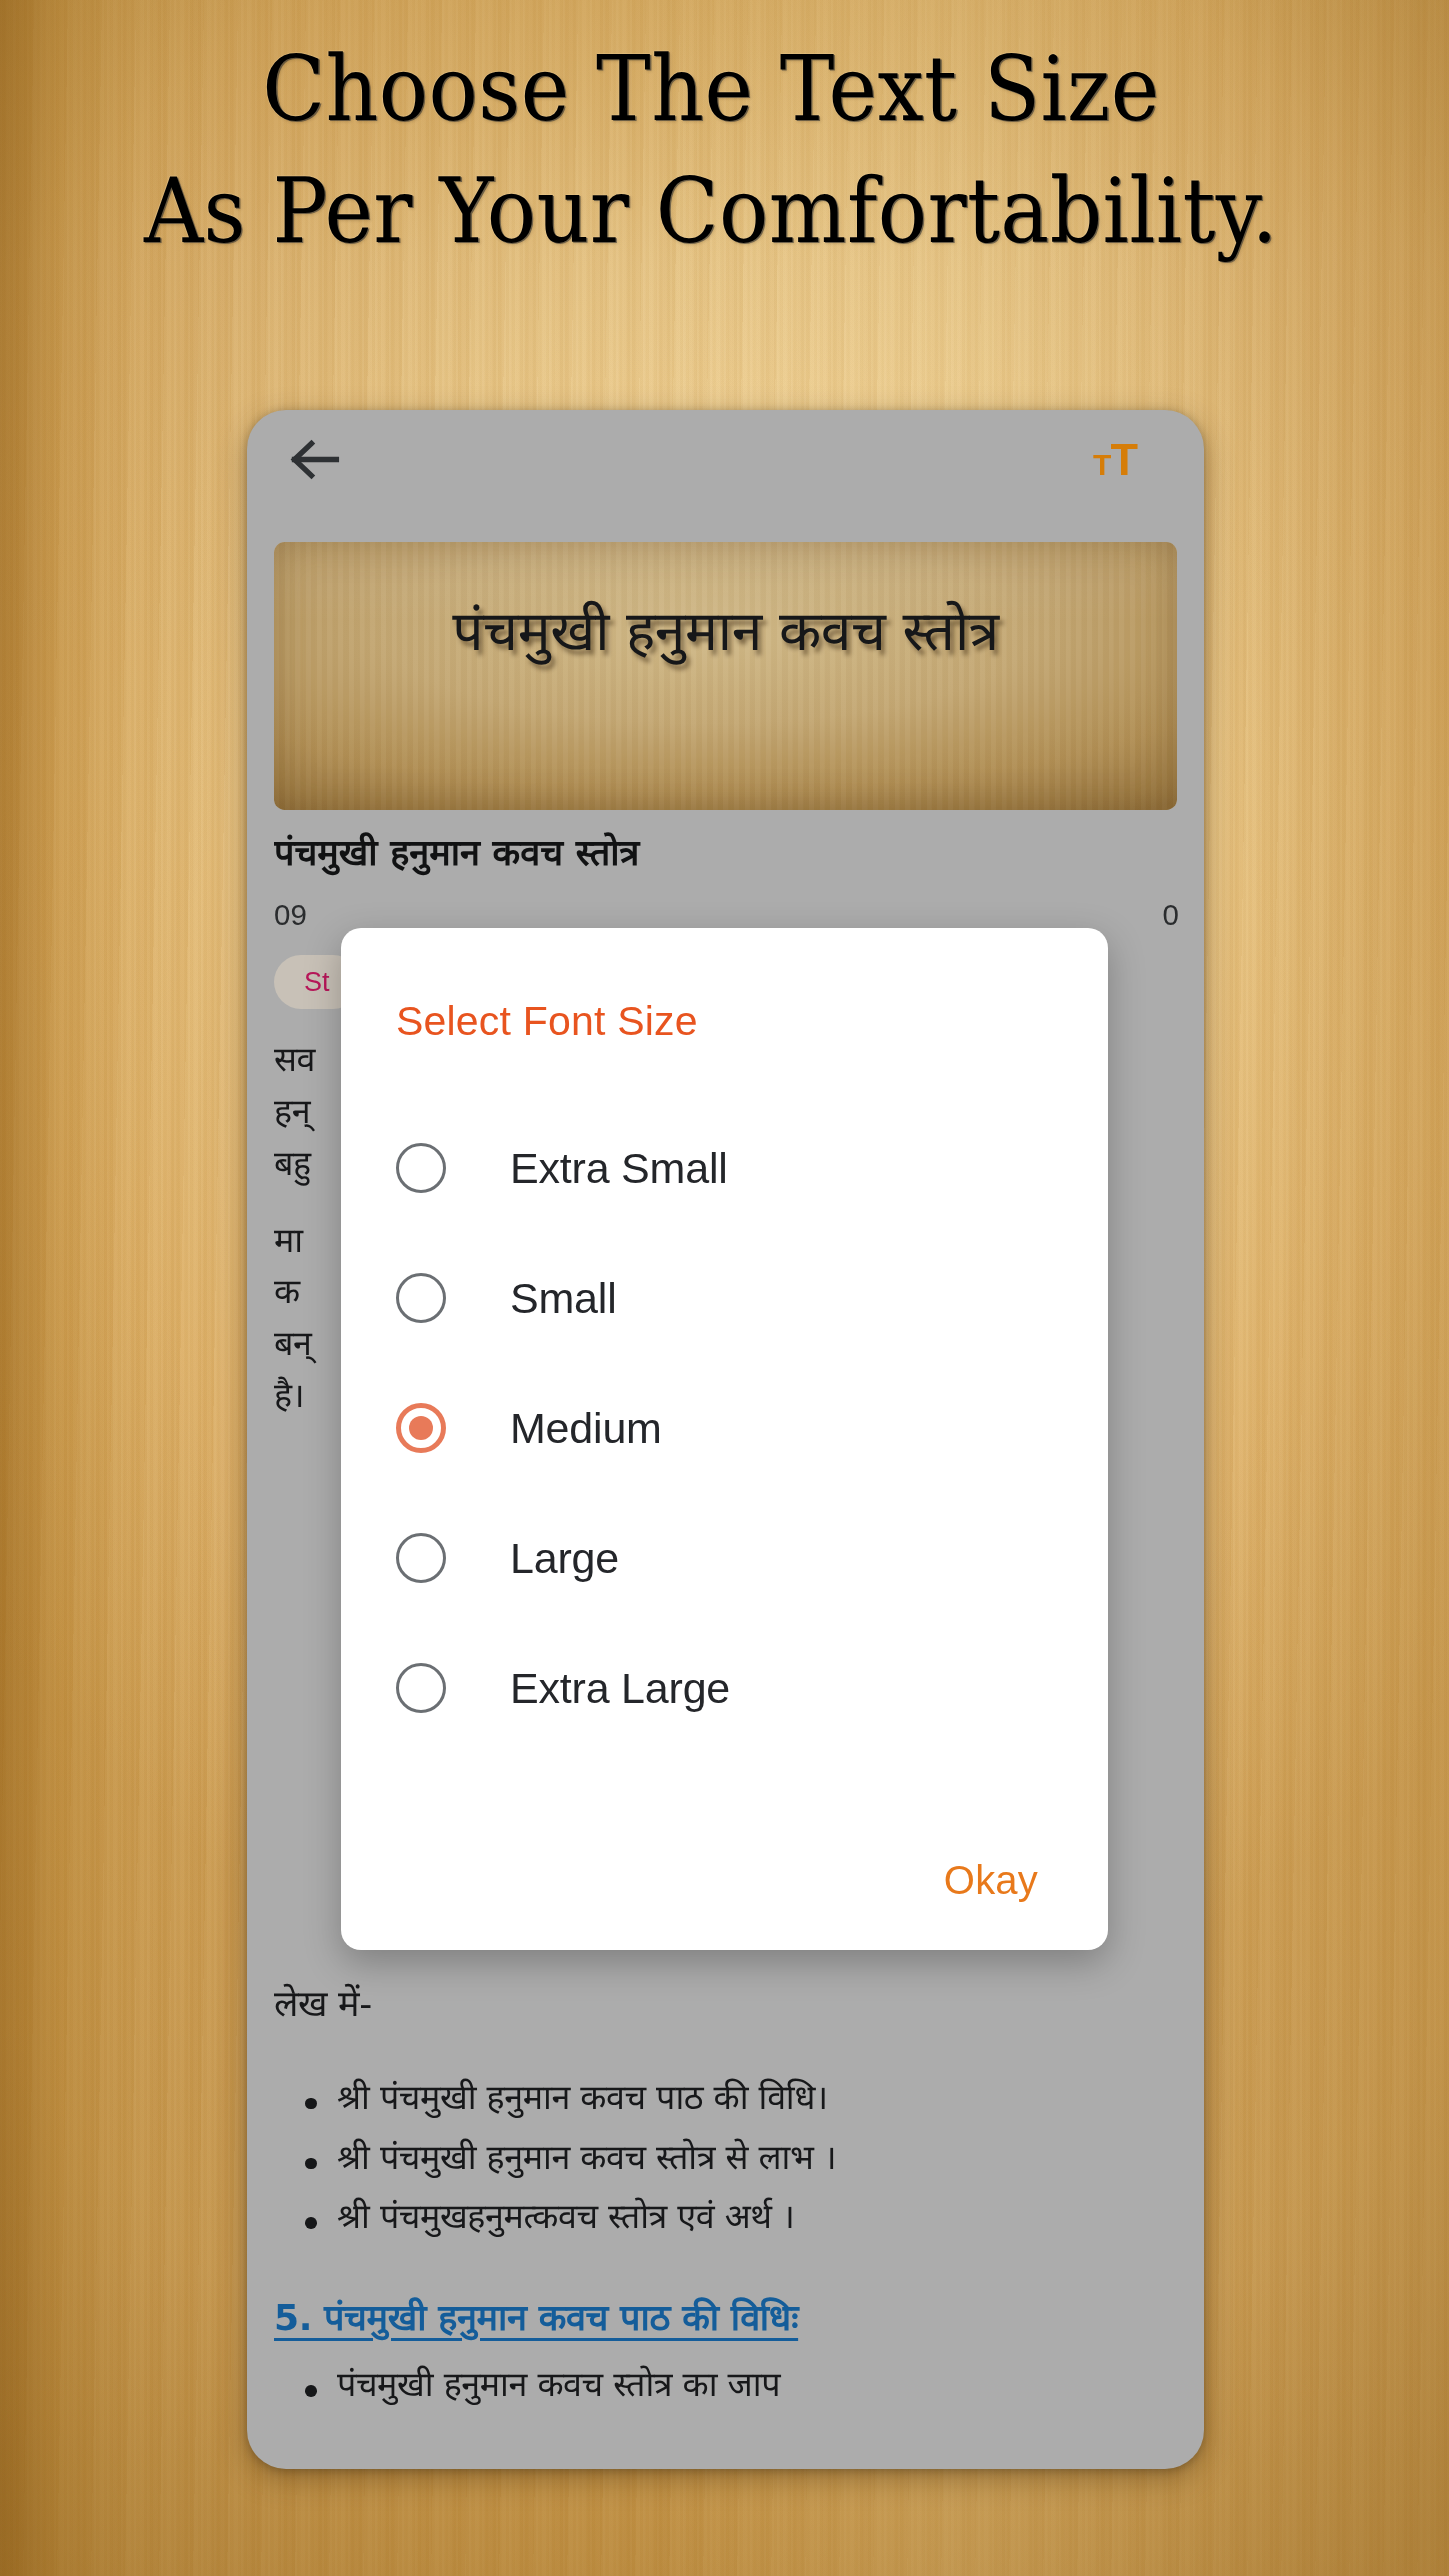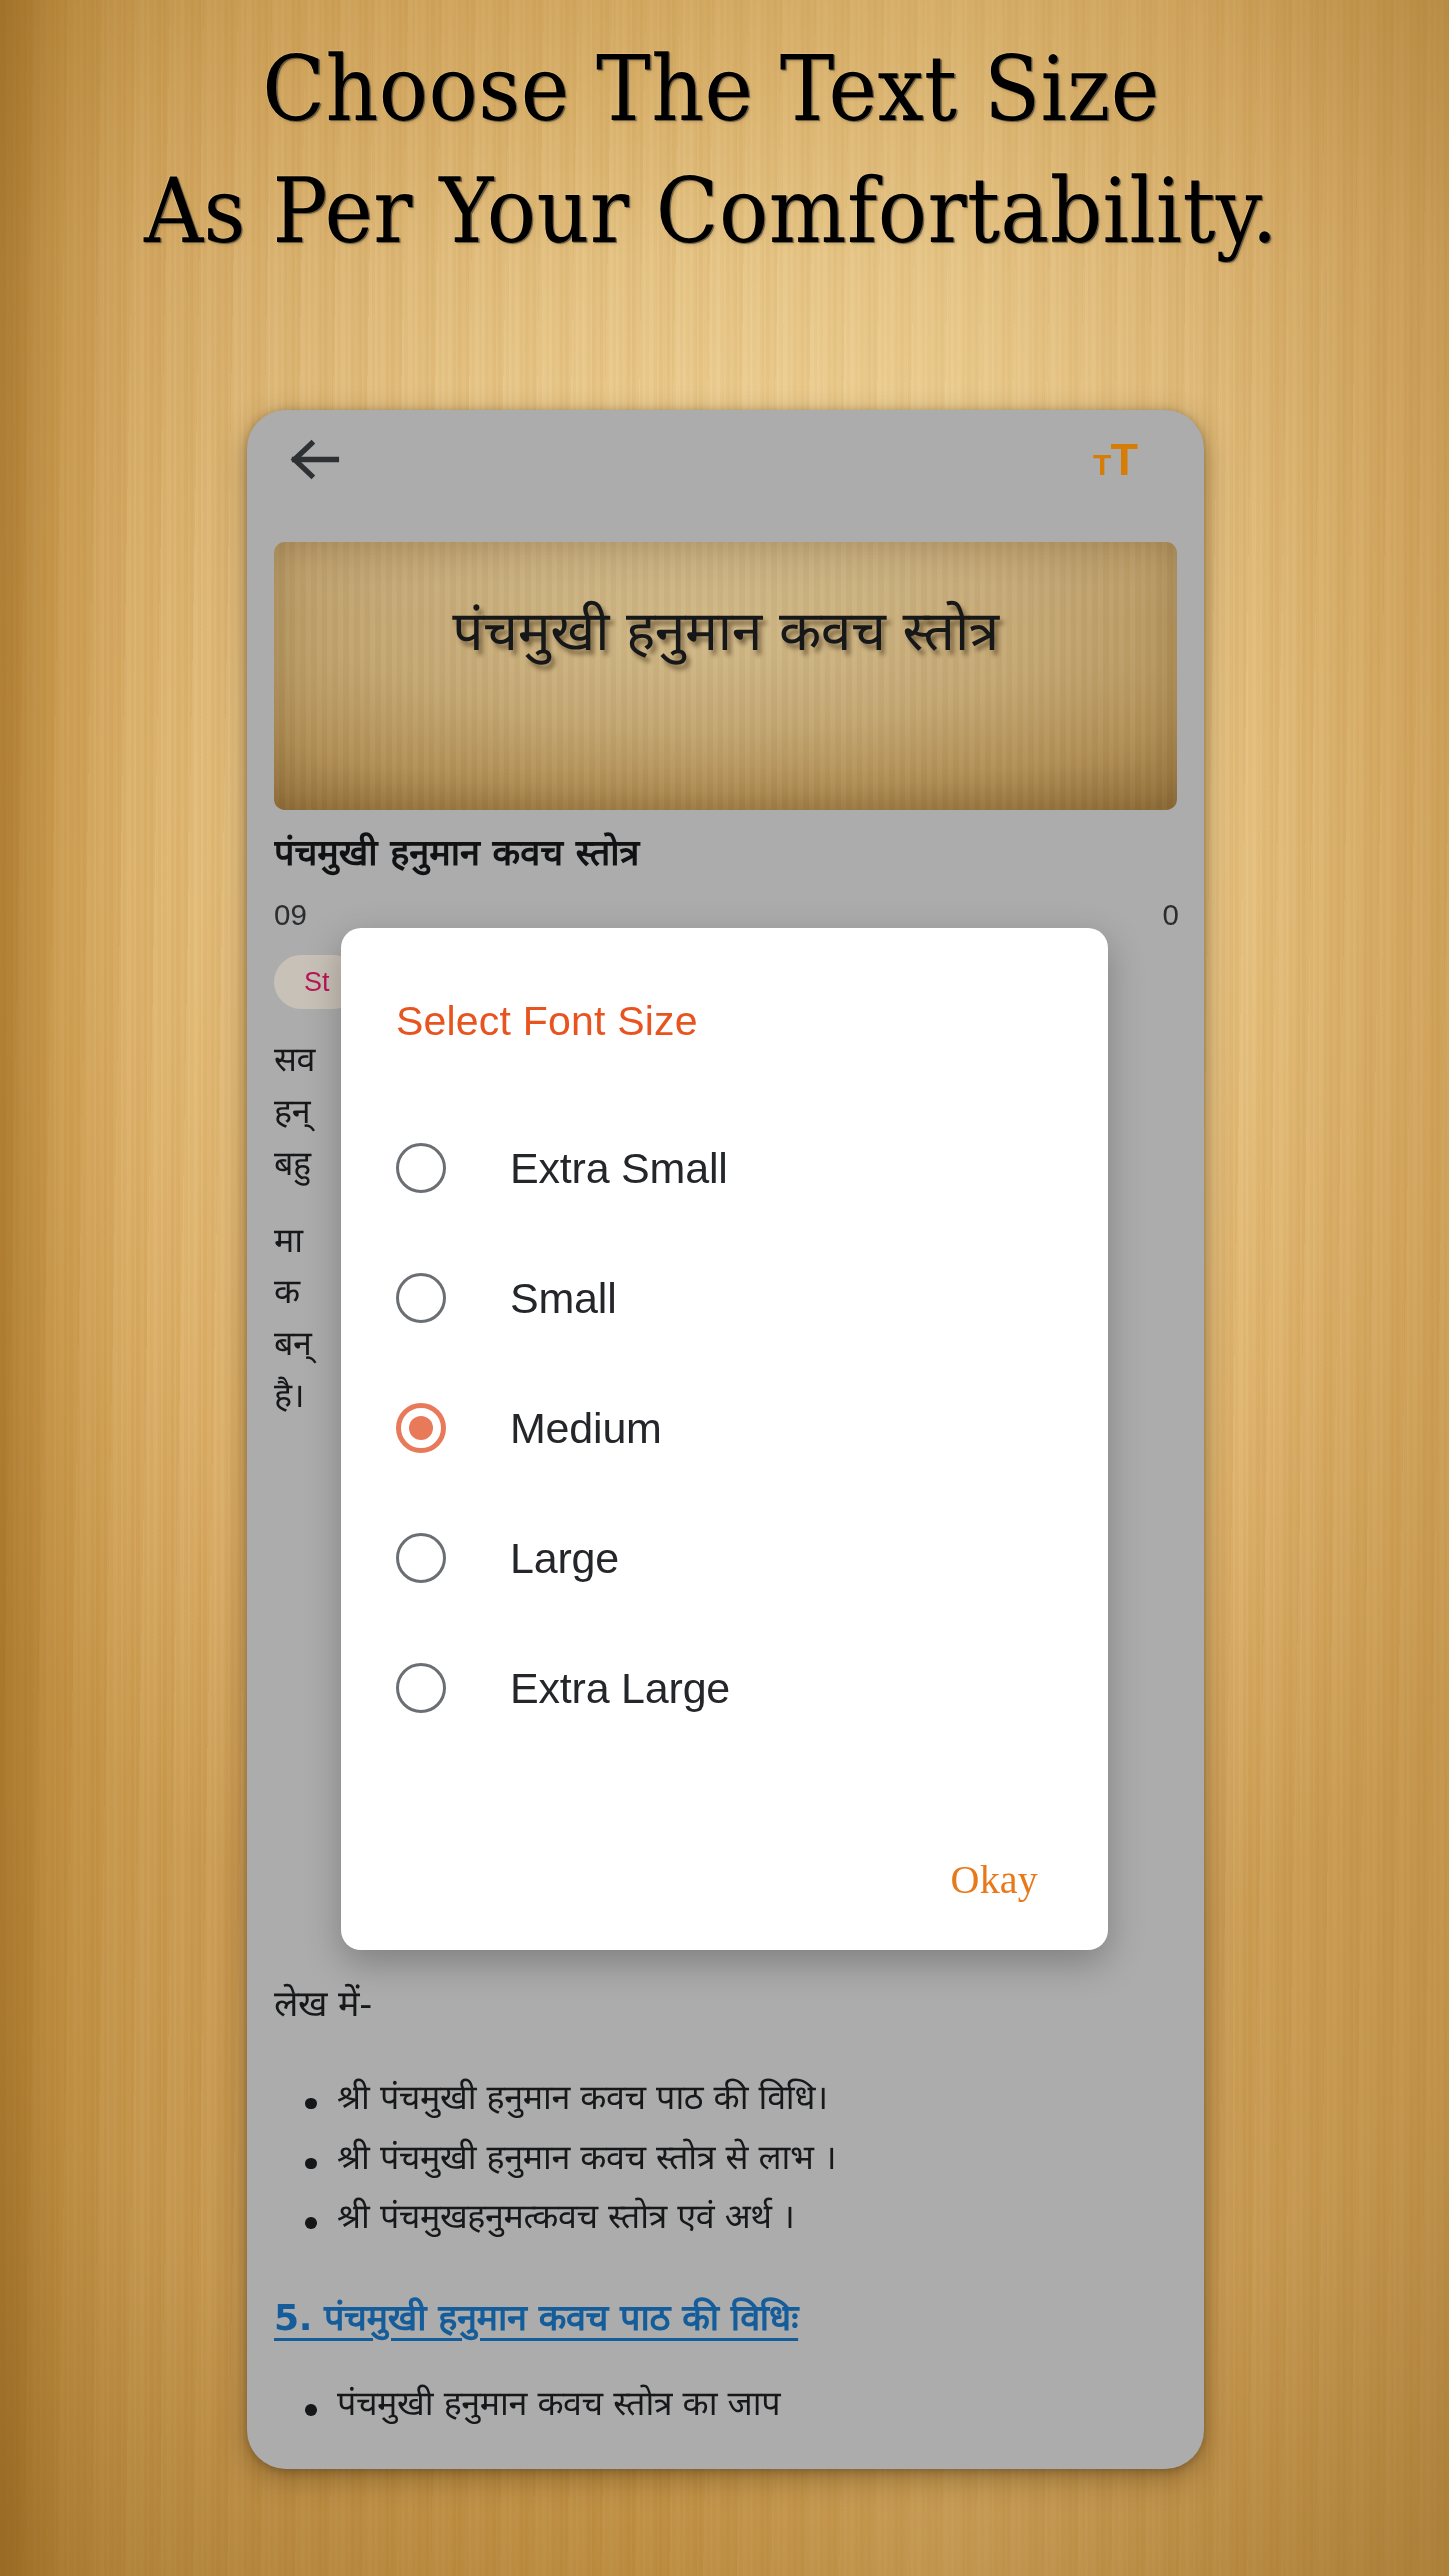--- a/index.html
+++ b/index.html
@@ -257,21 +257,21 @@
     margin-top: 41px;
     font-size: 36px;
     font-weight: 700;
     color: #15609f;
     text-decoration: underline;
     text-underline-offset: 8px;
     letter-spacing: -0.4px;
     line-height: 1.3;
   }
   #trailing-list {
-    margin-top: 39px;
+    margin-top: 20px;
     padding-left: 63px;
     list-style: none;
   }
   #trailing-list li {
     position: relative;
     font-size: 34px;
     line-height: 1.34;
     letter-spacing: -0.4px;
   }
   #trailing-list li::before {
@@ -356,21 +356,21 @@
     color: #24262a;
     font-family: "Liberation Sans", sans-serif;
     letter-spacing: -0.2px;
   }
   #dialog-okay {
     position: absolute;
     right: 70px;
     bottom: 47px;
     font-size: 40px;
     color: #e8791b;
-    font-family: Liberation Serif, serif;
+    font-family: Liberation Sans, sans-serif;
     background: none;
     border: none;
     cursor: pointer;
     letter-spacing: 0.2px;
   }
 </style>
 </head>
 <body>
 
 <div id="bg-paper"></div>

